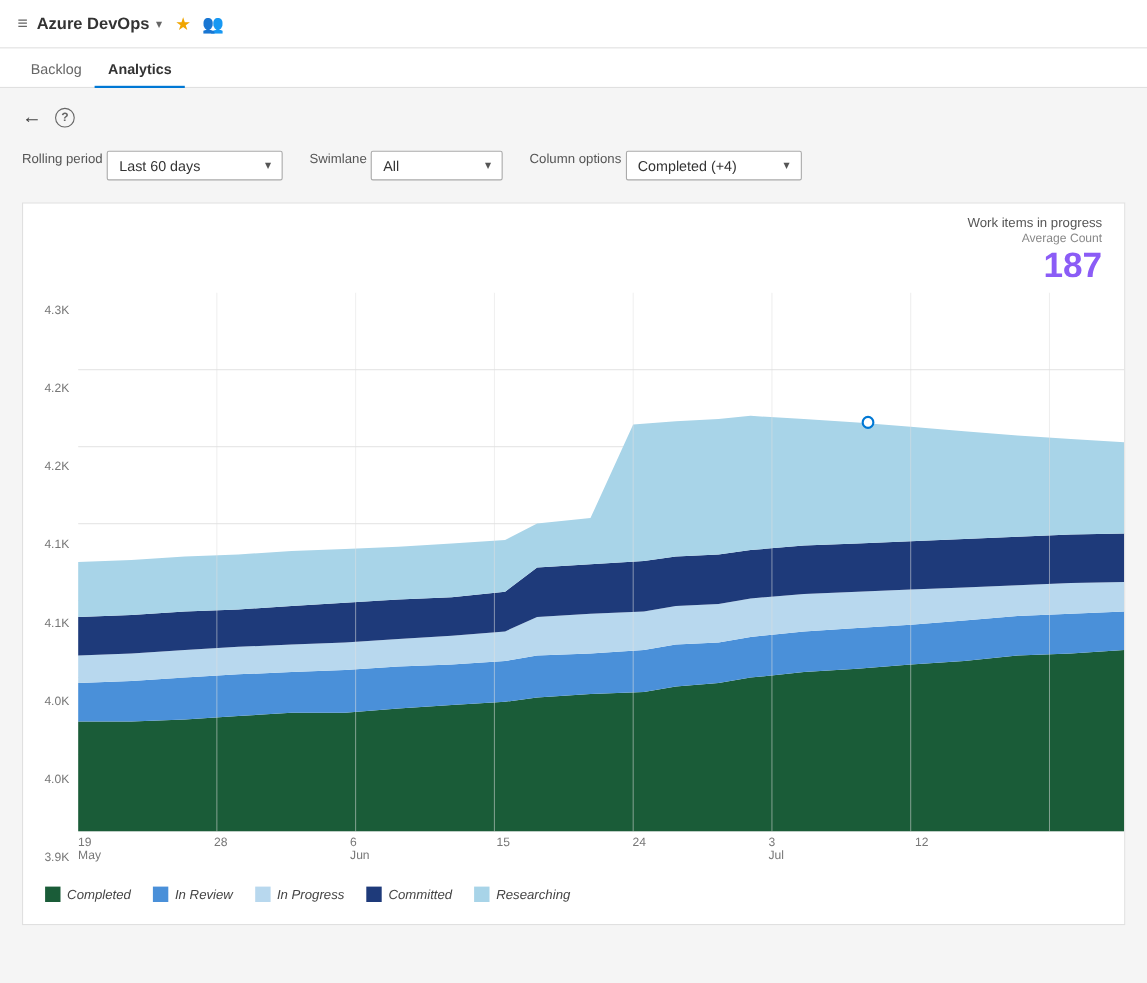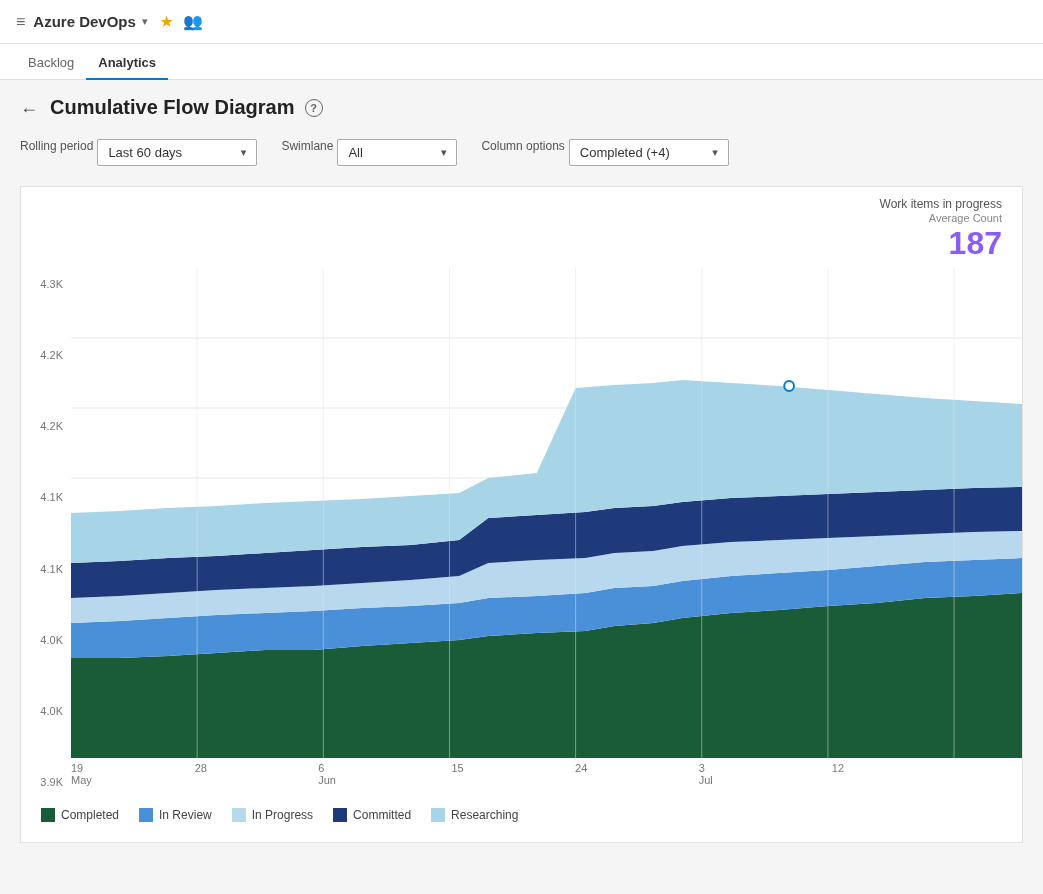--- a/index.html
+++ b/index.html
@@ -55,21 +55,21 @@
     .x-axis { position: absolute; left: 50px; right: 0; bottom: 0; height: 36px; display: flex; }
     .x-label-group { display: flex; flex-direction: column; align-items: flex-start; position: absolute; font-size: 11px; color: #777; }
     
     
     .tooltip { position: absolute; background: #fff; border: 1px solid #ccc; padding: 8px 12px; font-size: 12px; box-shadow: 2px 2px 6px rgba(0,0,0,0.15); pointer-events: none; white-space: nowrap; z-index: 10; }
     .tooltip-date { font-weight: 600; margin-bottom: 4px; color: #333; font-size: 12px; }
     .tooltip-item { display: flex; align-items: center; gap: 6px; font-size: 12px; }
     .tooltip-dot { width: 12px; height: 12px; display: inline-block; border: 1px solid #aaa; }
     
     
-    .legend { display: flex; gap: 20px; padding: 10px 20px; align-items: center; flex-wrap: wrap; }
+    .legend { display: flex; gap: 20px; padding: 10px 20px; align-items: center; flex-wrap: wrap; font-style: italic; }
     .legend-item { display: flex; align-items: center; gap: 6px; font-size: 12px; color: #444; }
     .legend-box { width: 14px; height: 14px; display: inline-block; }
   </style>
 </head>
 <body>
 
 <div class="header">
   <span class="header-icon">≡</span>
   <span class="header-title">Azure DevOps</span>
   <span class="header-chevron">▾</span>
@@ -79,21 +79,20 @@
 
 <div class="nav-tabs">
   <div class="nav-tab">Backlog</div>
   <div class="nav-tab active">Analytics</div>
 </div>
 
 <div class="page-content">
 
   <div class="page-header">
     <span class="back-arrow">←</span>
-    <span class="page-title">Cumulative Flow Diagram</span>
     <div class="help-icon">?</div>
   </div>
 
   <div class="filters-row">
     <div class="filter-group">
       <span class="filter-label">Rolling period</span>
       <div class="filter-select">
         <span>Last 60 days</span>
         <span class="chevron">▾</span>
       </div>

